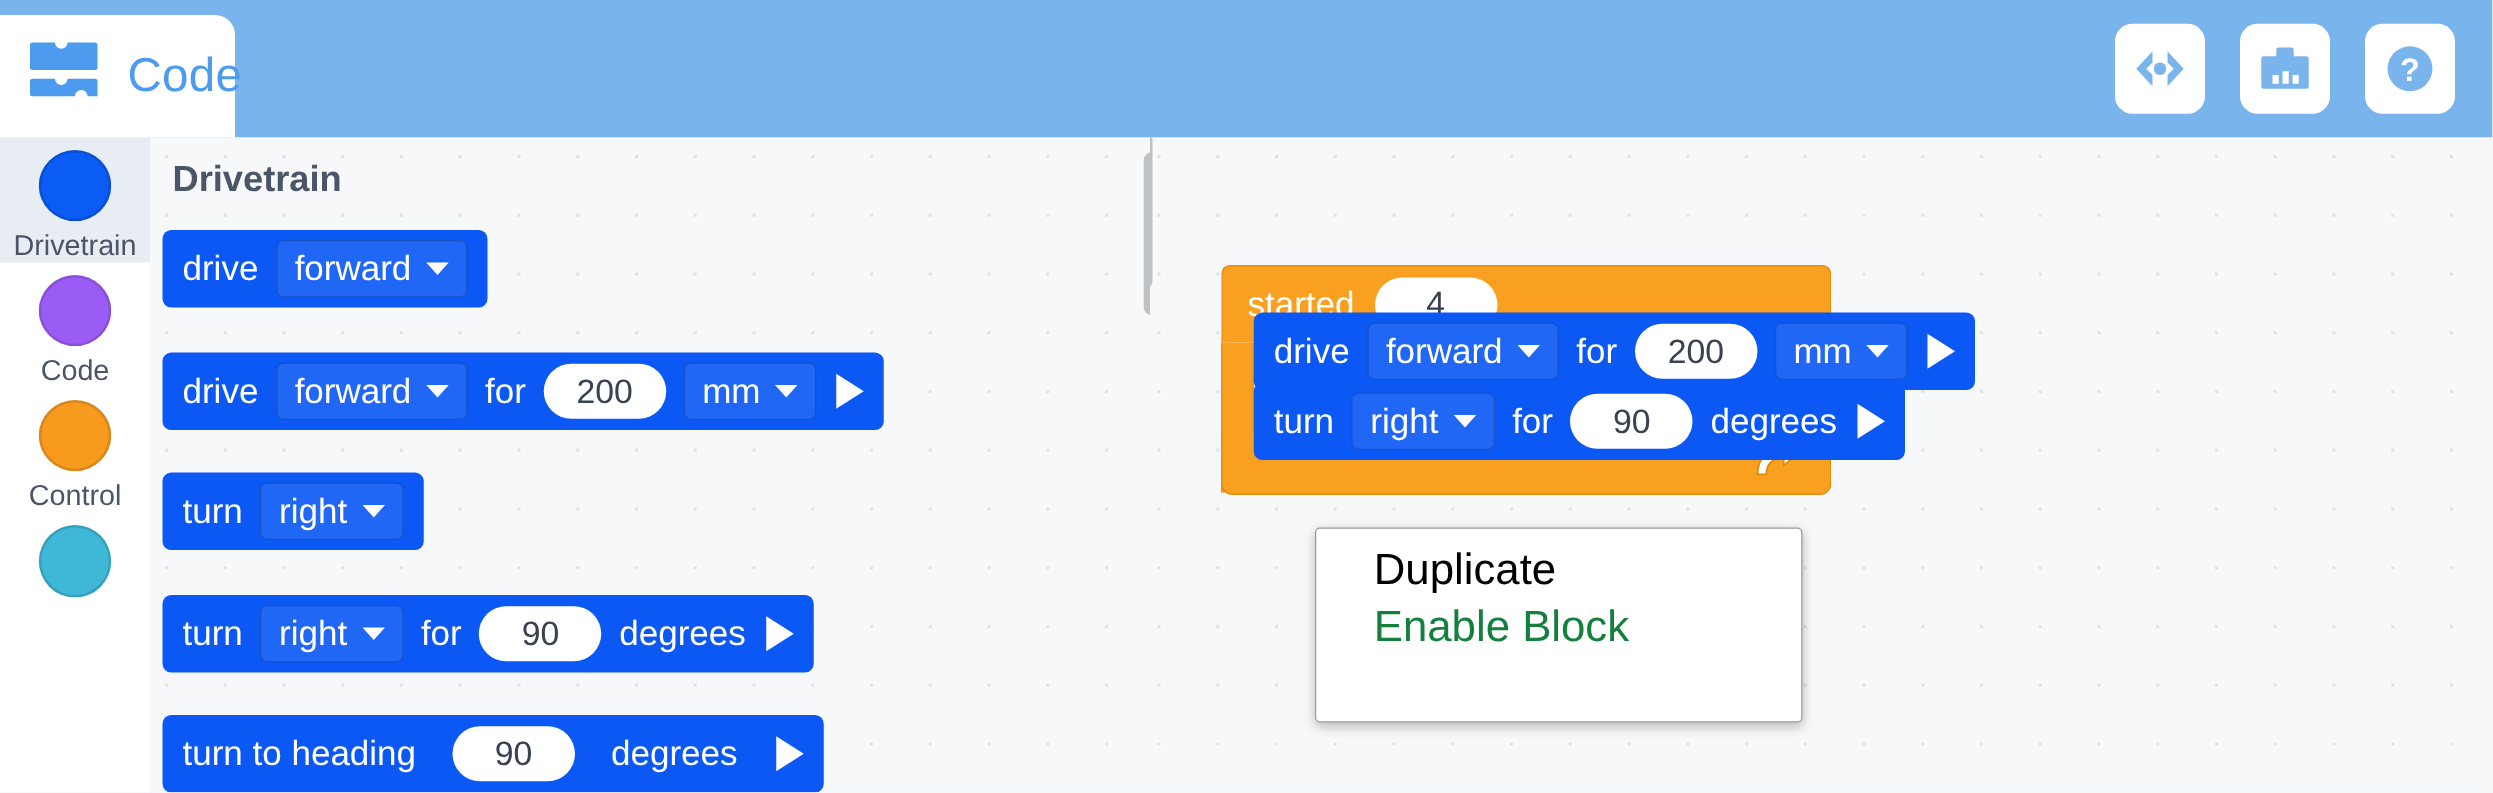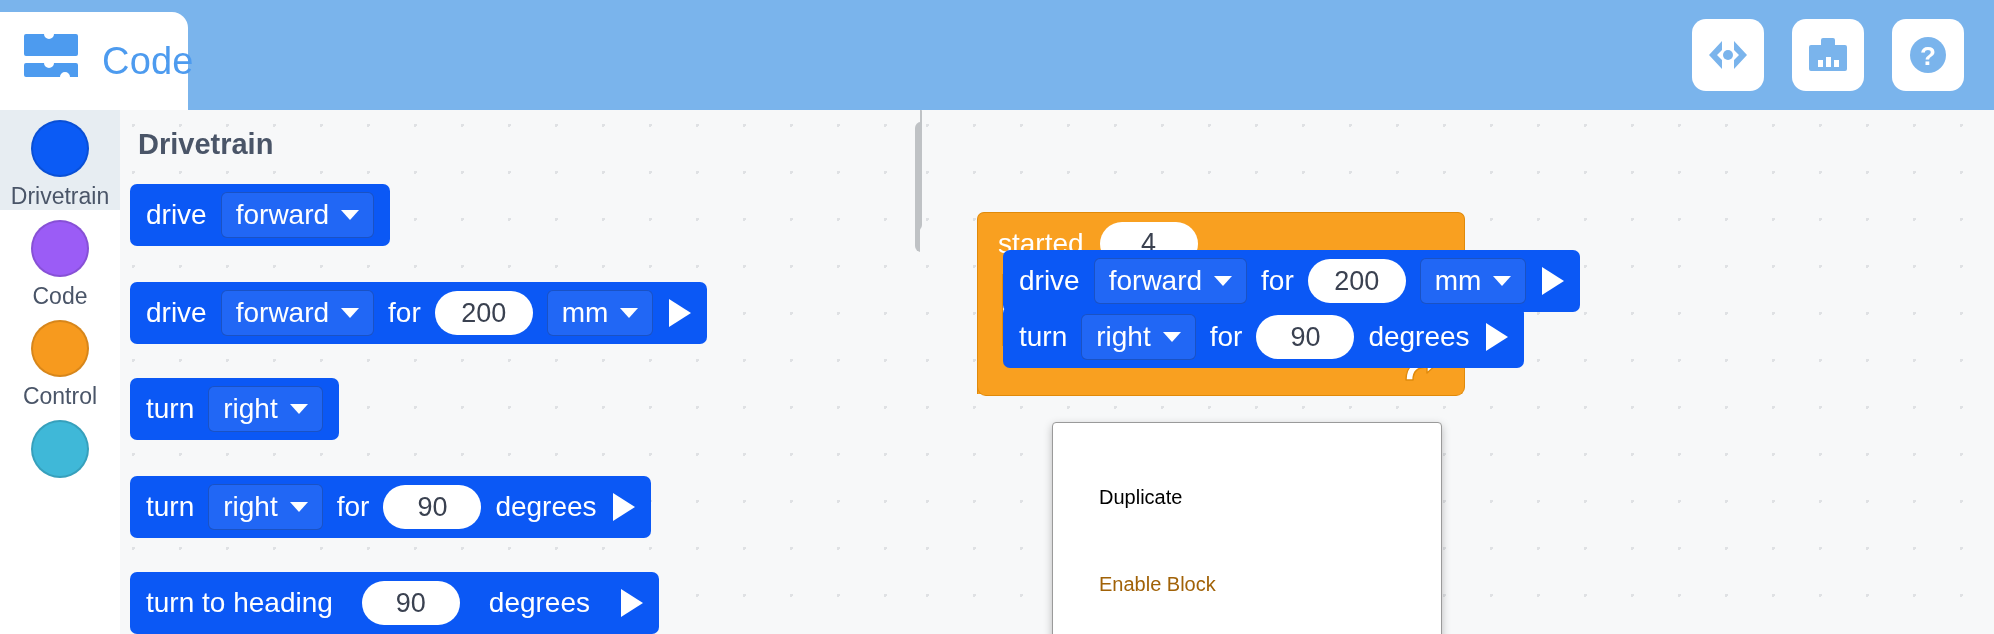--- a/index.html
+++ b/index.html
@@ -150,23 +150,23 @@
 
   
   .ctx{
     position:absolute;left:1052px;top:422px;width:390px;
     background:#FFFFFF;border:1px solid #9A9A9A;border-radius:4px;
     box-shadow:0 3px 9px rgba(0,0,0,.25);
     padding:10px 0 6px 0;box-sizing:border-box;z-index:50;
   }
   .ctx-item{
     height:46px;display:flex;align-items:center;padding-left:46px;
-    font-size:20px;color:#000000;cursor:pointer;white-space:nowrap;margin-top:41px;
-  }
-  .ctx-item.disabled{color:#a16207;cursor:default;}
+    font-size:35px;color:#000000;cursor:pointer;white-space:nowrap;
+  }
+  .ctx-item.disabled{color:#15803d;cursor:default;}
 
   .ctx-highlight-box{
     position:absolute;left:1045px;top:568px;width:408px;height:52px;
     border:7px solid #FF1A00;box-sizing:border-box;background:#FFFFFF;
     z-index:60;
   }
   .ctx-highlight-box .ctx-hl-label{
     position:absolute;left:39px;top:50%;transform:translateY(-50%);
     font-size:30px;color:#000000;white-space:nowrap;
   }

